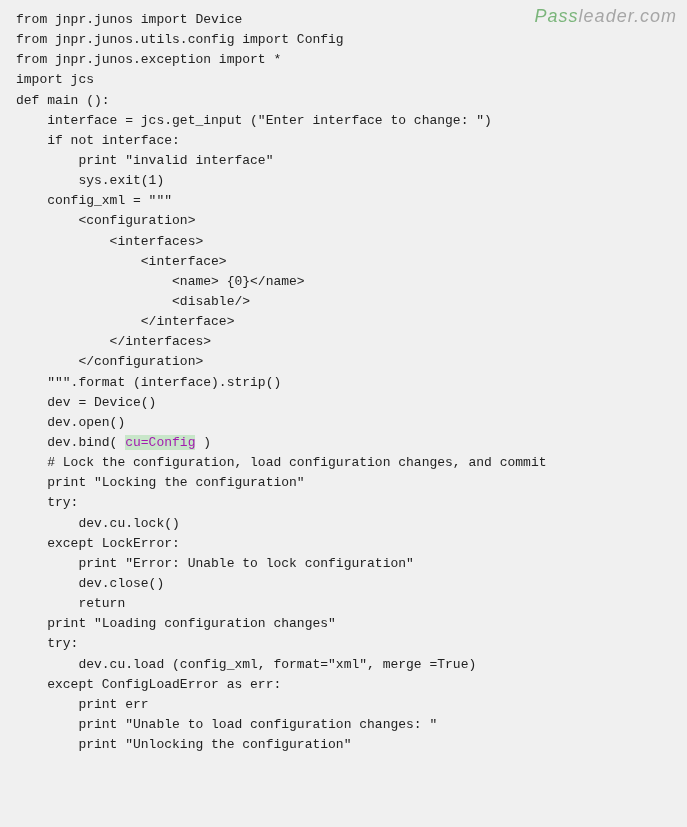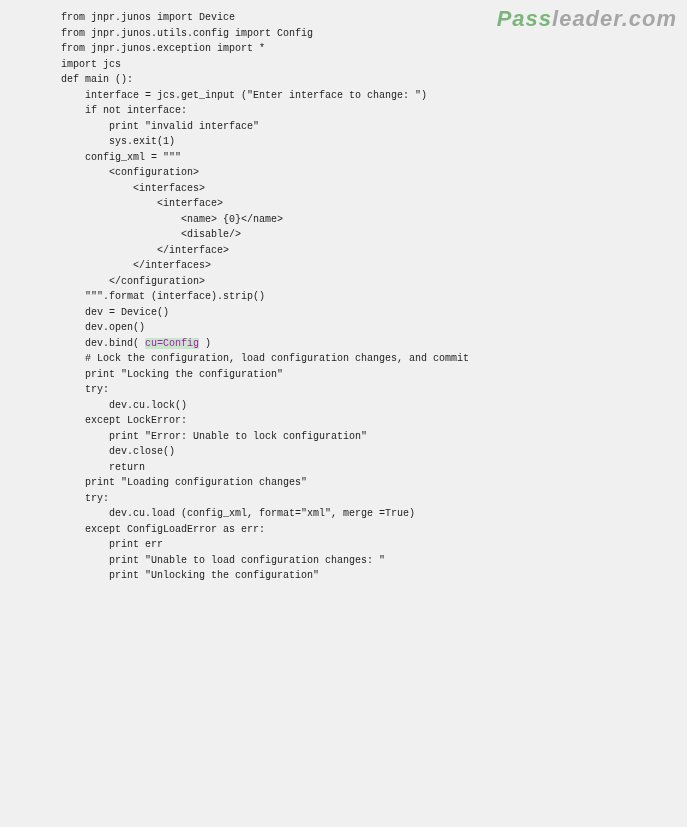--- a/index.html
+++ b/index.html
@@ -24,39 +24,38 @@
       position: relative;
       padding: 10px 16px;
       overflow: hidden;
     }
 
     .watermark {
       position: absolute;
       top: 6px;
       right: 10px;
       font-family: Arial, sans-serif;
-      font-size: 22px;
-      font-weight: bold;
+      font-size: 18px;
+      font-weight: normal;
       color: #aaa;
       opacity: 0.7;
       letter-spacing: 1px;
       font-style: italic;
       text-align: center;
     }
 
     .watermark span {
       color: #4a9d4a;
     }
 
     .code-block {
       color: #222;
       line-height: 1.55;
       white-space: pre;
-      font-size: 10px;
-      margin-left: 45px;
+      font-size: 13px;
     }
 
     .line {
       display: block;
       white-space: pre;
     }
     .highlight-config {
       background-color: #c8e6c9;
       color: #a21caf;
     }

